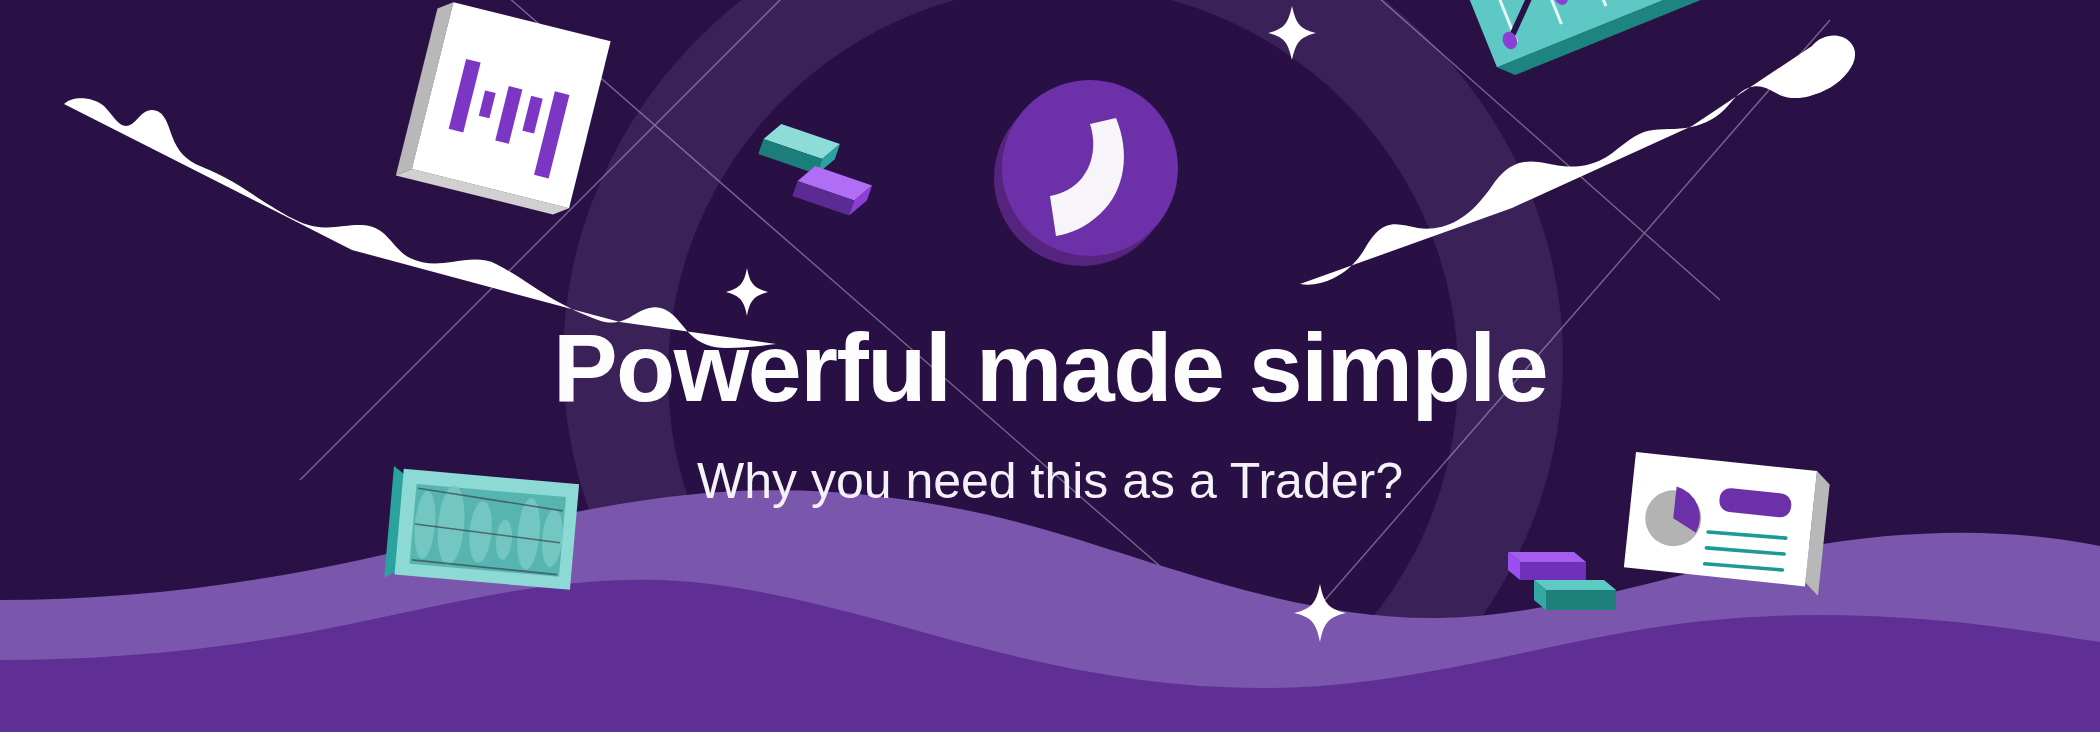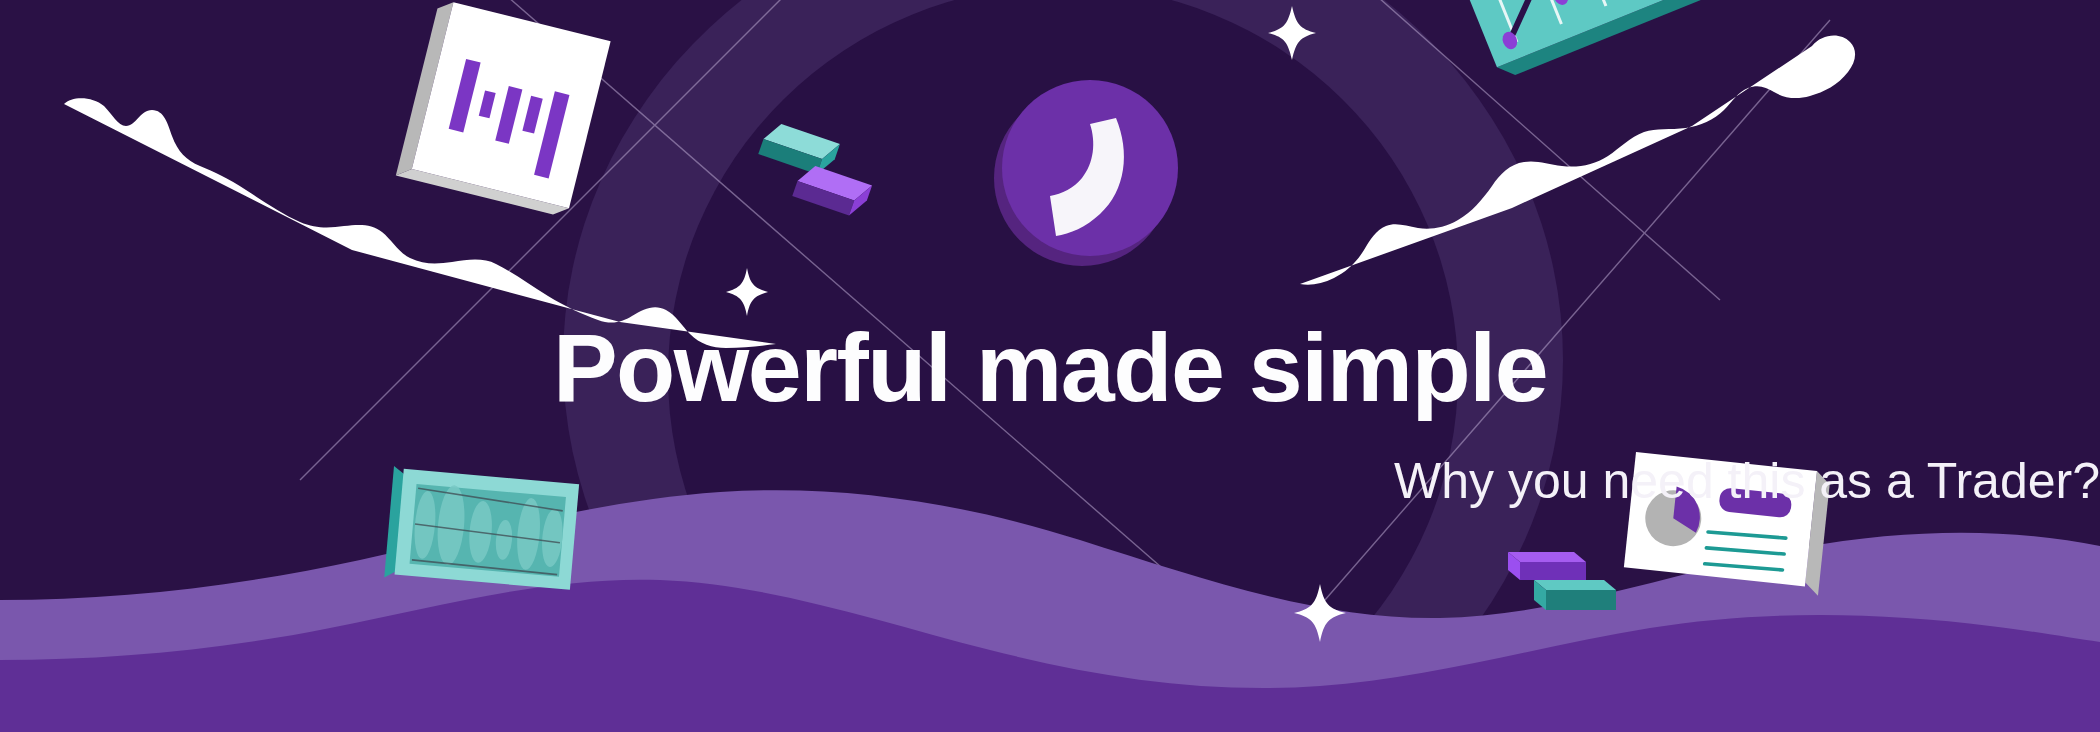--- a/index.html
+++ b/index.html
@@ -51,21 +51,21 @@
     letter-spacing: -1.5px;
     font-family: "Liberation Sans", sans-serif;
     white-space: nowrap;
   }
   #hero-subtitle {
     margin: 0;
     position: absolute;
     top: 455px;
     left: 0;
     width: 2100px;
-    text-align: right;
+    text-align: center;
     color: #f4f1f8;
     font-size: 50px;
     line-height: 1.0;
     font-weight: 400;
     letter-spacing: 0px;
     font-family: "Liberation Sans", sans-serif;
     white-space: nowrap;
   }
 </style>
 </head>

